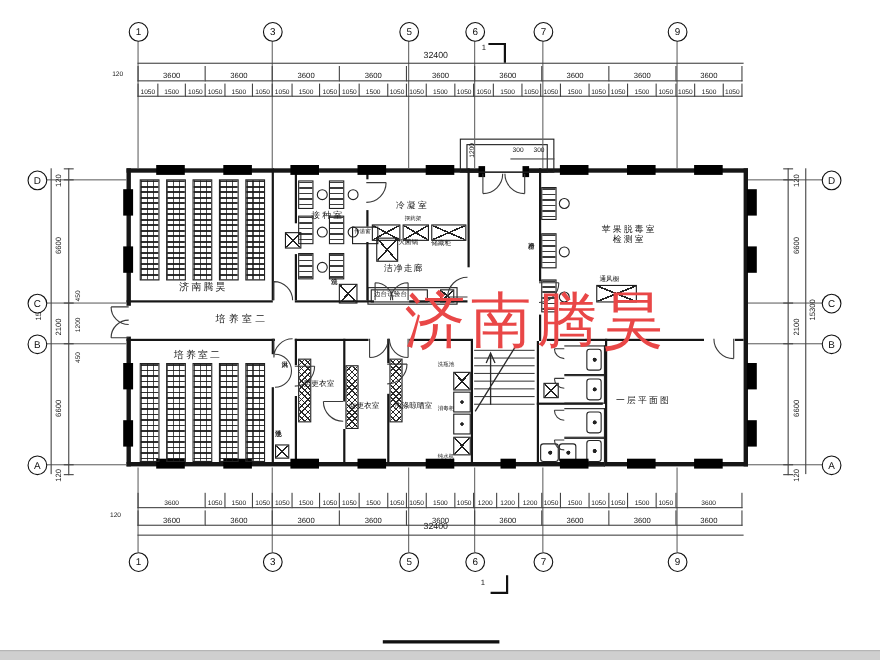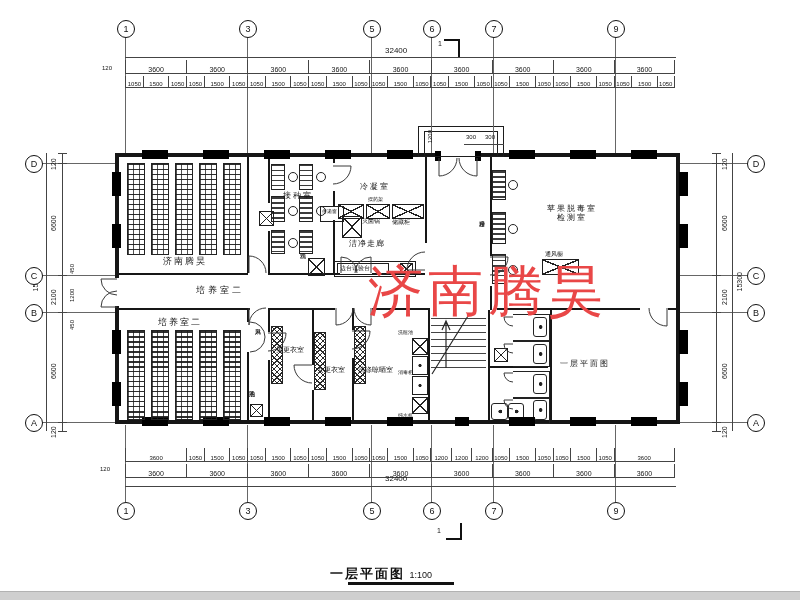--- a/index.html
+++ b/index.html
@@ -193,24 +193,20 @@
   <div class="dl" style="left:125px;top:486px;width:551px;height:1px"></div>
   <div class="t" style="left:100px;top:466px;font-size:6px">120</div>
 
   <div class="dl" style="left:46px;top:153px;width:1px;height:278px"></div>
   <div class="dl" style="left:62px;top:153px;width:1px;height:279px"></div>
   <div class="t r" style="left:32px;top:272px;font-size:7px">15300</div>
   <div class="dl" style="left:732px;top:153px;width:1px;height:278px"></div>
   <div class="dl" style="left:716px;top:153px;width:1px;height:279px"></div>
   <div class="t r" style="left:736px;top:272px;font-size:7px">15300</div>
 
-  <div id="titleblock">
-    <span style="font-size:13px;font-weight:bold;letter-spacing:2px">一层平面图</span>
-    <span style="font-size:9px">1:100</span>
-  </div>
   <div id="titleline"></div>
 
   <div id="graybar"></div>
 
   <svg width="800" height="600">
     <path d="M439,158 L439,176 M457,158 A18,18 0 0 1 439,176 M477,158 L477,176 M459,158 A18,18 0 0 0 477,176
              M117,279 L101,279 M101,279 A16,16 0 0 0 117,295 M117,307 L101,307 M101,307 A16,16 0 0 1 117,291
              M249,273 L249,256 M249,256 A17,17 0 0 1 266,273
              M249,308 L249,325 M266,308 A17,17 0 0 0 249,325
              M341,273 L341,257 M341,257 A16,16 0 0 1 357,273 M371,273 L371,257 M355,273 A16,16 0 0 1 371,257

